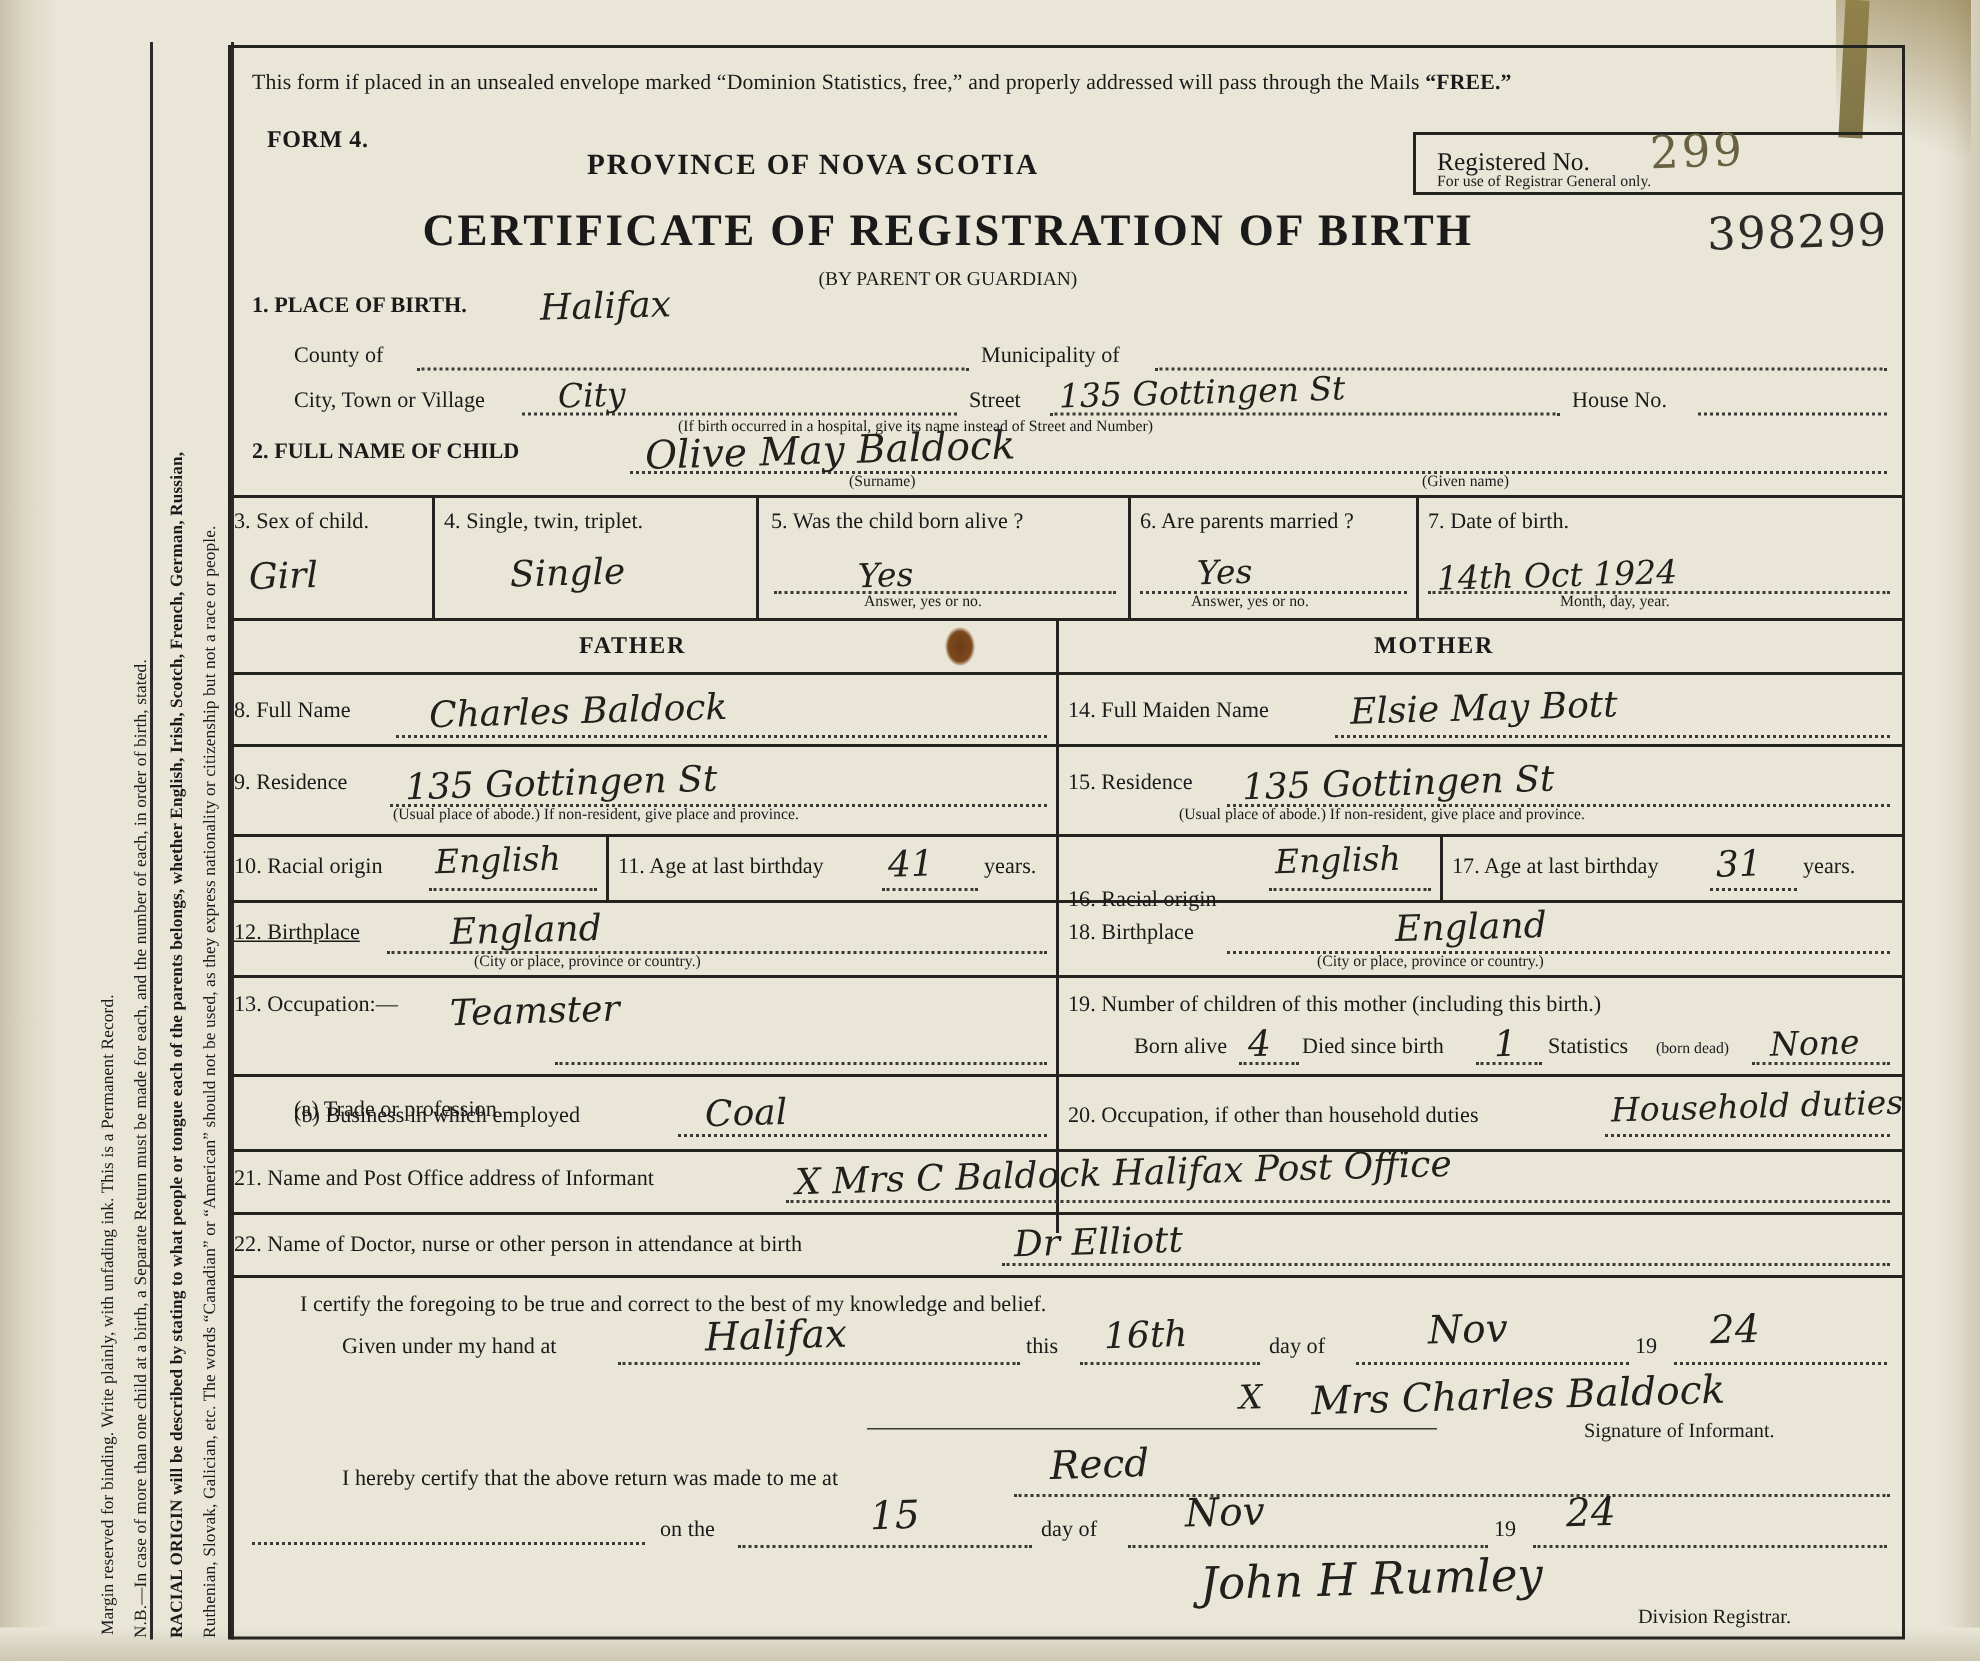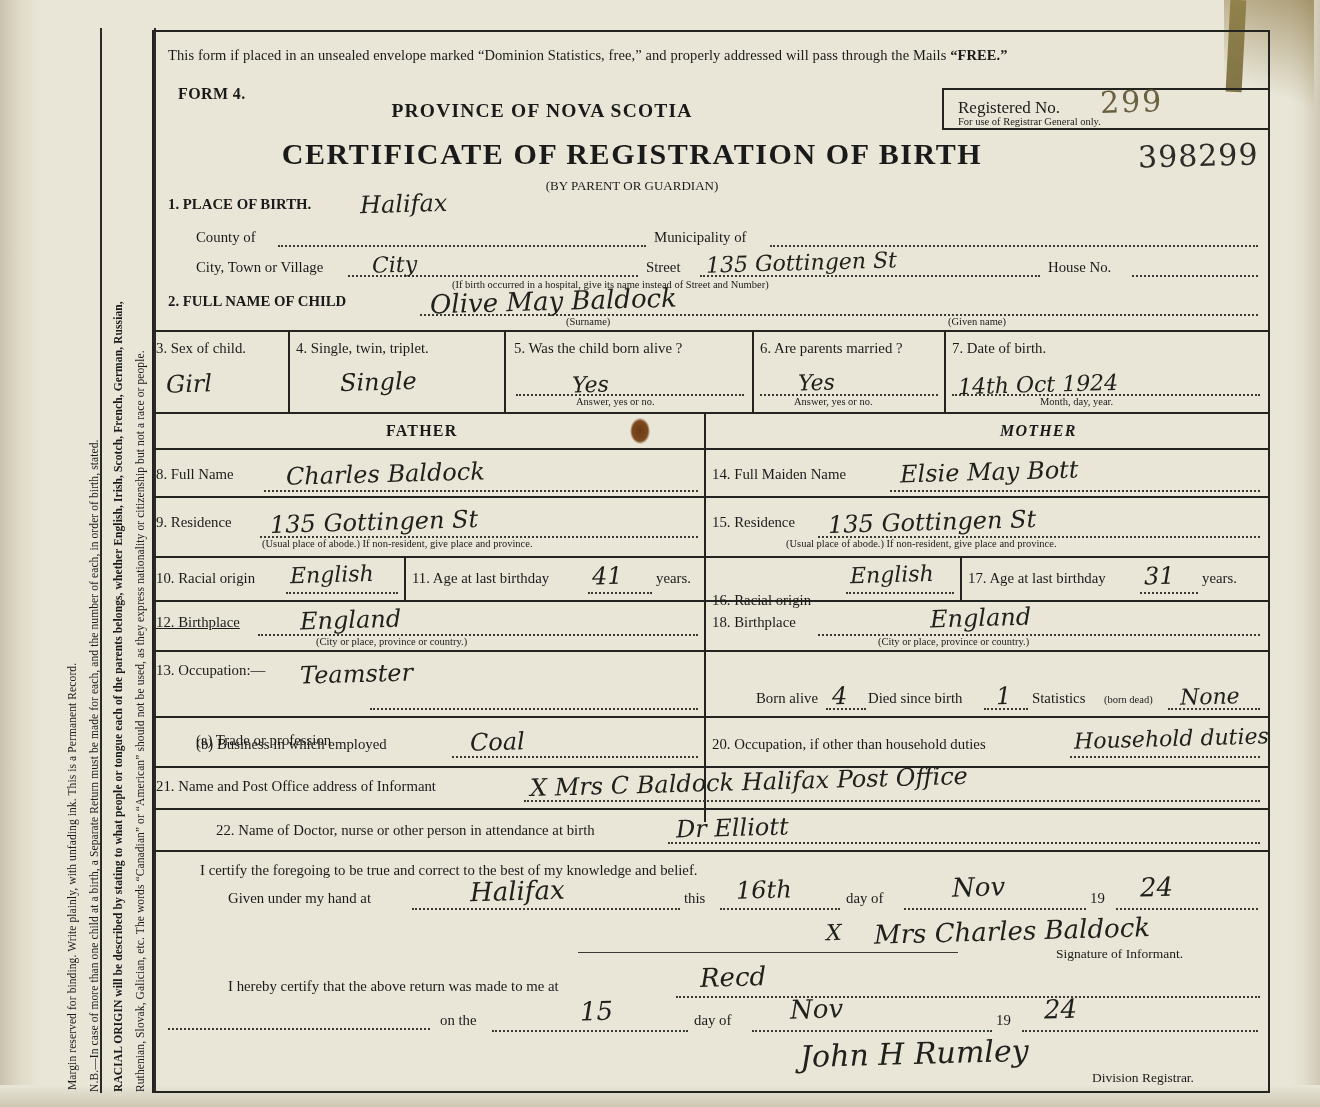--- a/index.html
+++ b/index.html
@@ -218,21 +218,21 @@
   <div class="hw s22" style="left:798px; top:370px;">Yes</div>
   <div class="tiny" style="left:794px; top:396px;">Answer, yes or no.</div>
   <div class="lbl" style="left:952px; top:340px;">7. Date of birth.</div>
   <div class="dots" style="left:952px; top:394px; width:308px;"></div>
   <div class="hw s22" style="left:958px; top:372px;">14th  Oct         1924</div>
   <div class="tiny" style="left:1040px; top:396px;">Month, day, year.</div>
 
   <div class="rule hr" style="left:152px; top:448px; width:1118px;"></div>
   <div class="rule vr" style="left:704px; top:412px; height:410px;"></div>
   <div class="sectionhead" style="left:386px; top:422px;">FATHER</div>
-  <div class="sectionhead" style="left:1000px; top:422px;font-style:italic;">MOTHER</div>
+  <div class="sectionhead" style="left:916px; top:422px;">MOTHER</div>
   <div class="blot"></div>
 
   <div class="rule hr" style="left:152px; top:496px; width:1118px;"></div>
   <div class="lbl" style="left:156px; top:466px;">8. Full Name</div>
   <div class="dots" style="left:264px; top:490px; width:434px;"></div>
   <div class="hw s24" style="left:286px; top:460px;">Charles  Baldock</div>
   <div class="lbl" style="left:712px; top:466px;">14. Full Maiden Name</div>
   <div class="dots" style="left:890px; top:490px; width:370px;"></div>
   <div class="hw s24" style="left:900px; top:458px;">Elsie May Bott</div>
 
@@ -280,41 +280,42 @@
   <div class="rule hr" style="left:152px; top:766px; width:1118px;"></div>
 
   <div class="lbl" style="left:156px; top:662px;">13. Occupation:—</div>
   <div class="lbl" style="left:196px; top:688px;margin-top:44px;">(a) Trade or profession</div>
   <div class="dots" style="left:370px; top:708px; width:328px;"></div>
   <div class="hw s24" style="left:300px; top:660px;">Teamster</div>
   <div class="lbl" style="left:196px; top:736px;">(b) Business in which employed</div>
   <div class="dots" style="left:452px; top:756px; width:246px;"></div>
   <div class="hw s24" style="left:470px; top:728px;">Coal</div>
 
+  <div class="lbl" style="left:712px; top:662px;">19. Number of children of this mother (including this birth.)</div>
   <div class="lbl" style="left:756px; top:690px;">Born alive</div>
   <div class="dots" style="left:826px; top:708px; width:40px;"></div>
   <div class="hw s24" style="left:832px; top:682px;">4</div>
   <div class="lbl" style="left:868px; top:690px;">Died since birth</div>
   <div class="dots" style="left:984px; top:708px; width:44px;"></div>
   <div class="hw s24" style="left:996px; top:682px;">1</div>
   <div class="lbl" style="left:1032px; top:690px;">Statistics</div>
   <div class="tiny" style="left:1104px; top:694px;">(born dead)</div>
   <div class="dots" style="left:1168px; top:708px; width:92px;"></div>
   <div class="hw s22" style="left:1180px; top:684px;">None</div>
 
   <div class="lbl" style="left:712px; top:736px;">20. Occupation, if other than household duties</div>
   <div class="dots" style="left:1070px; top:756px; width:190px;"></div>
   <div class="hw s22" style="left:1074px; top:726px;">Household duties</div>
 
   <div class="rule hr" style="left:152px; top:808px; width:1118px;"></div>
   <div class="rule hr" style="left:152px; top:850px; width:1118px;"></div>
   <div class="lbl" style="left:156px; top:778px;">21. Name and Post Office address of Informant</div>
   <div class="dots" style="left:524px; top:800px; width:736px;"></div>
   <div class="hw s24" style="left:530px; top:768px;">X   Mrs C Baldock      Halifax Post Office</div>
-  <div class="lbl" style="left:168px; top:822px;padding-left:48px;">22. Name of Doctor, nurse or other person in attendance at birth</div>
+  <div class="lbl" style="left:156px; top:822px;">22. Name of Doctor, nurse or other person in attendance at birth</div>
   <div class="dots" style="left:668px; top:842px; width:592px;"></div>
   <div class="hw s24" style="left:676px; top:814px;">Dr Elliott</div>
 
   <div class="lbl" style="left:200px; top:862px;">I certify the foregoing to be true and correct to the best of my knowledge and belief.</div>
   <div class="lbl" style="left:228px; top:890px;">Given under my hand at</div>
   <div class="dots" style="left:412px; top:908px; width:268px;"></div>
   <div class="hw s26" style="left:470px; top:876px;">Halifax</div>
   <div class="lbl" style="left:684px; top:890px;">this</div>
   <div class="dots" style="left:720px; top:908px; width:120px;"></div>
   <div class="hw s24" style="left:736px; top:876px;">16th</div>

